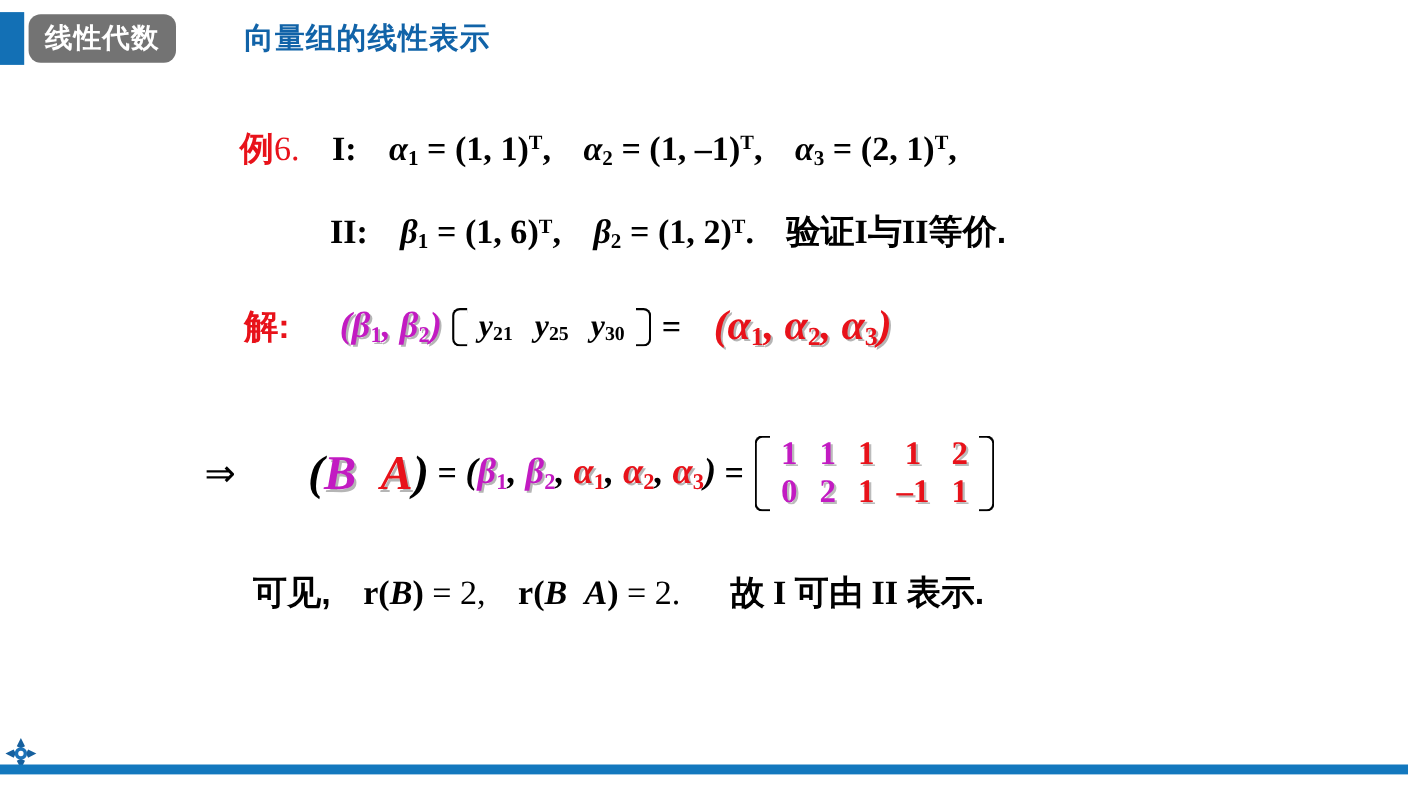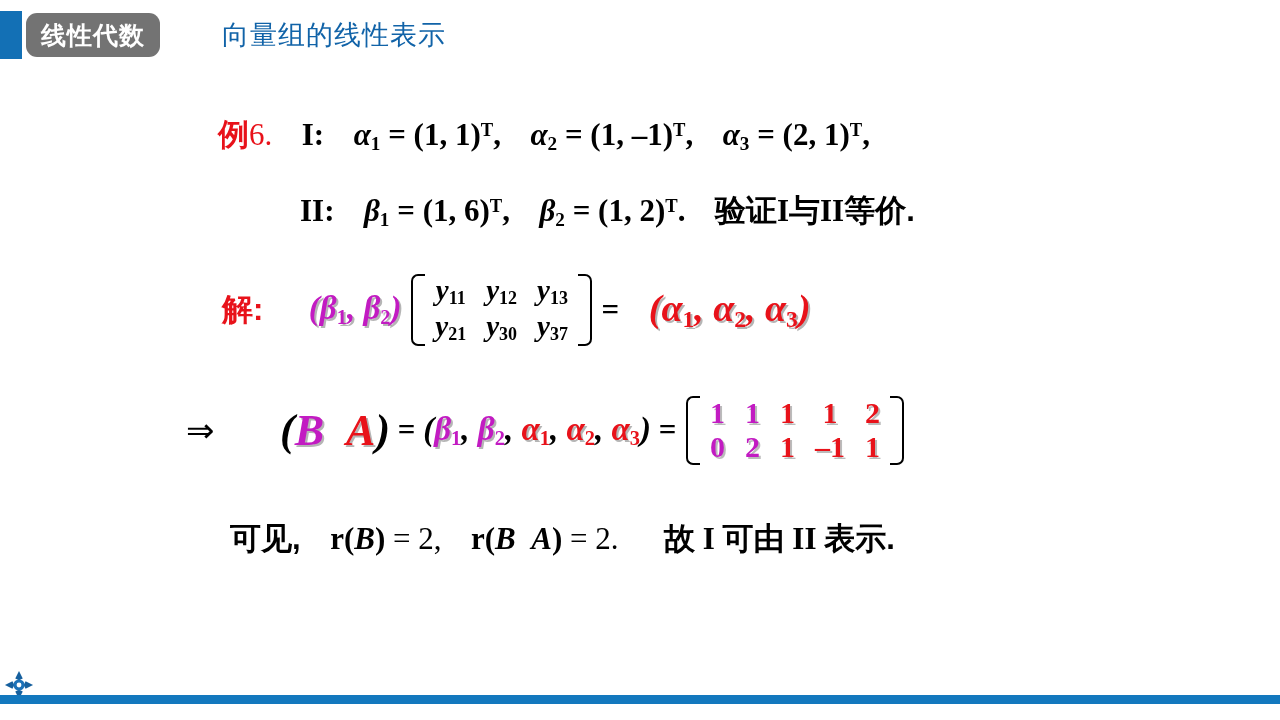--- a/index.html
+++ b/index.html
@@ -42,21 +42,21 @@
     font-size: 25px;
     line-height: 44px;
     letter-spacing: 1px;
     white-space: nowrap;
   }
   .header-title {
     position: absolute;
     left: 222px; top: 15px;
     color: #1163A8;
     font-family: "Liberation Sans", "DejaVu Sans", sans-serif;
-    font-weight: normal;
+    font-weight: bold;
     font-size: 27px;
     line-height: 40px;
     letter-spacing: 1px;
     white-space: nowrap;
   }
 
   
   .slide-body {
     position: absolute;
     left: 0; top: 78px;
@@ -253,28 +253,23 @@
 
   <div class="line" id="line-solution">
     <span class="label-red inline-mid">解:</span>
     <span class="spacer-md"></span>
 
     <span class="var magenta shadowed inline-mid" style="font-size:33px;margin-top:16px;"><span>(</span><span>β</span><sub>1</sub><span>,</span> <span>β</span><sub>2</sub><span>)</span></span>
 
     <span class="matrix-wrap mat-y">
       <span class="matrix-grid">
         <span class="matrix-row">
-          <span class="matrix-cell"><span>y</span><sub>11</sub></span>
-          <span class="matrix-cell"><span>y</span><sub>12</sub></span>
-          <span class="matrix-cell"><span>y</span><sub>13</sub></span>
-        </span>
-        <span class="matrix-row">
           <span class="matrix-cell"><span>y</span><sub>21</sub></span>
+          <span class="matrix-cell"><span>y</span><sub>25</sub></span>
           <span class="matrix-cell"><span>y</span><sub>30</sub></span>
-          <span class="matrix-cell"><span>y</span><sub>37</sub></span>
         </span>
       </span>
     </span>
 
     <span class="mi black inline-mid">=</span>
     <span class="spacer-sm"></span>
 
     <span class="var red shadowed inline-mid" style="font-size:38px;"><span>(</span><span>α</span><sub>1</sub><span>,</span> <span>α</span><sub>2</sub><span>,</span> <span>α</span><sub>3</sub><span>)</span></span>
   </div>
 

